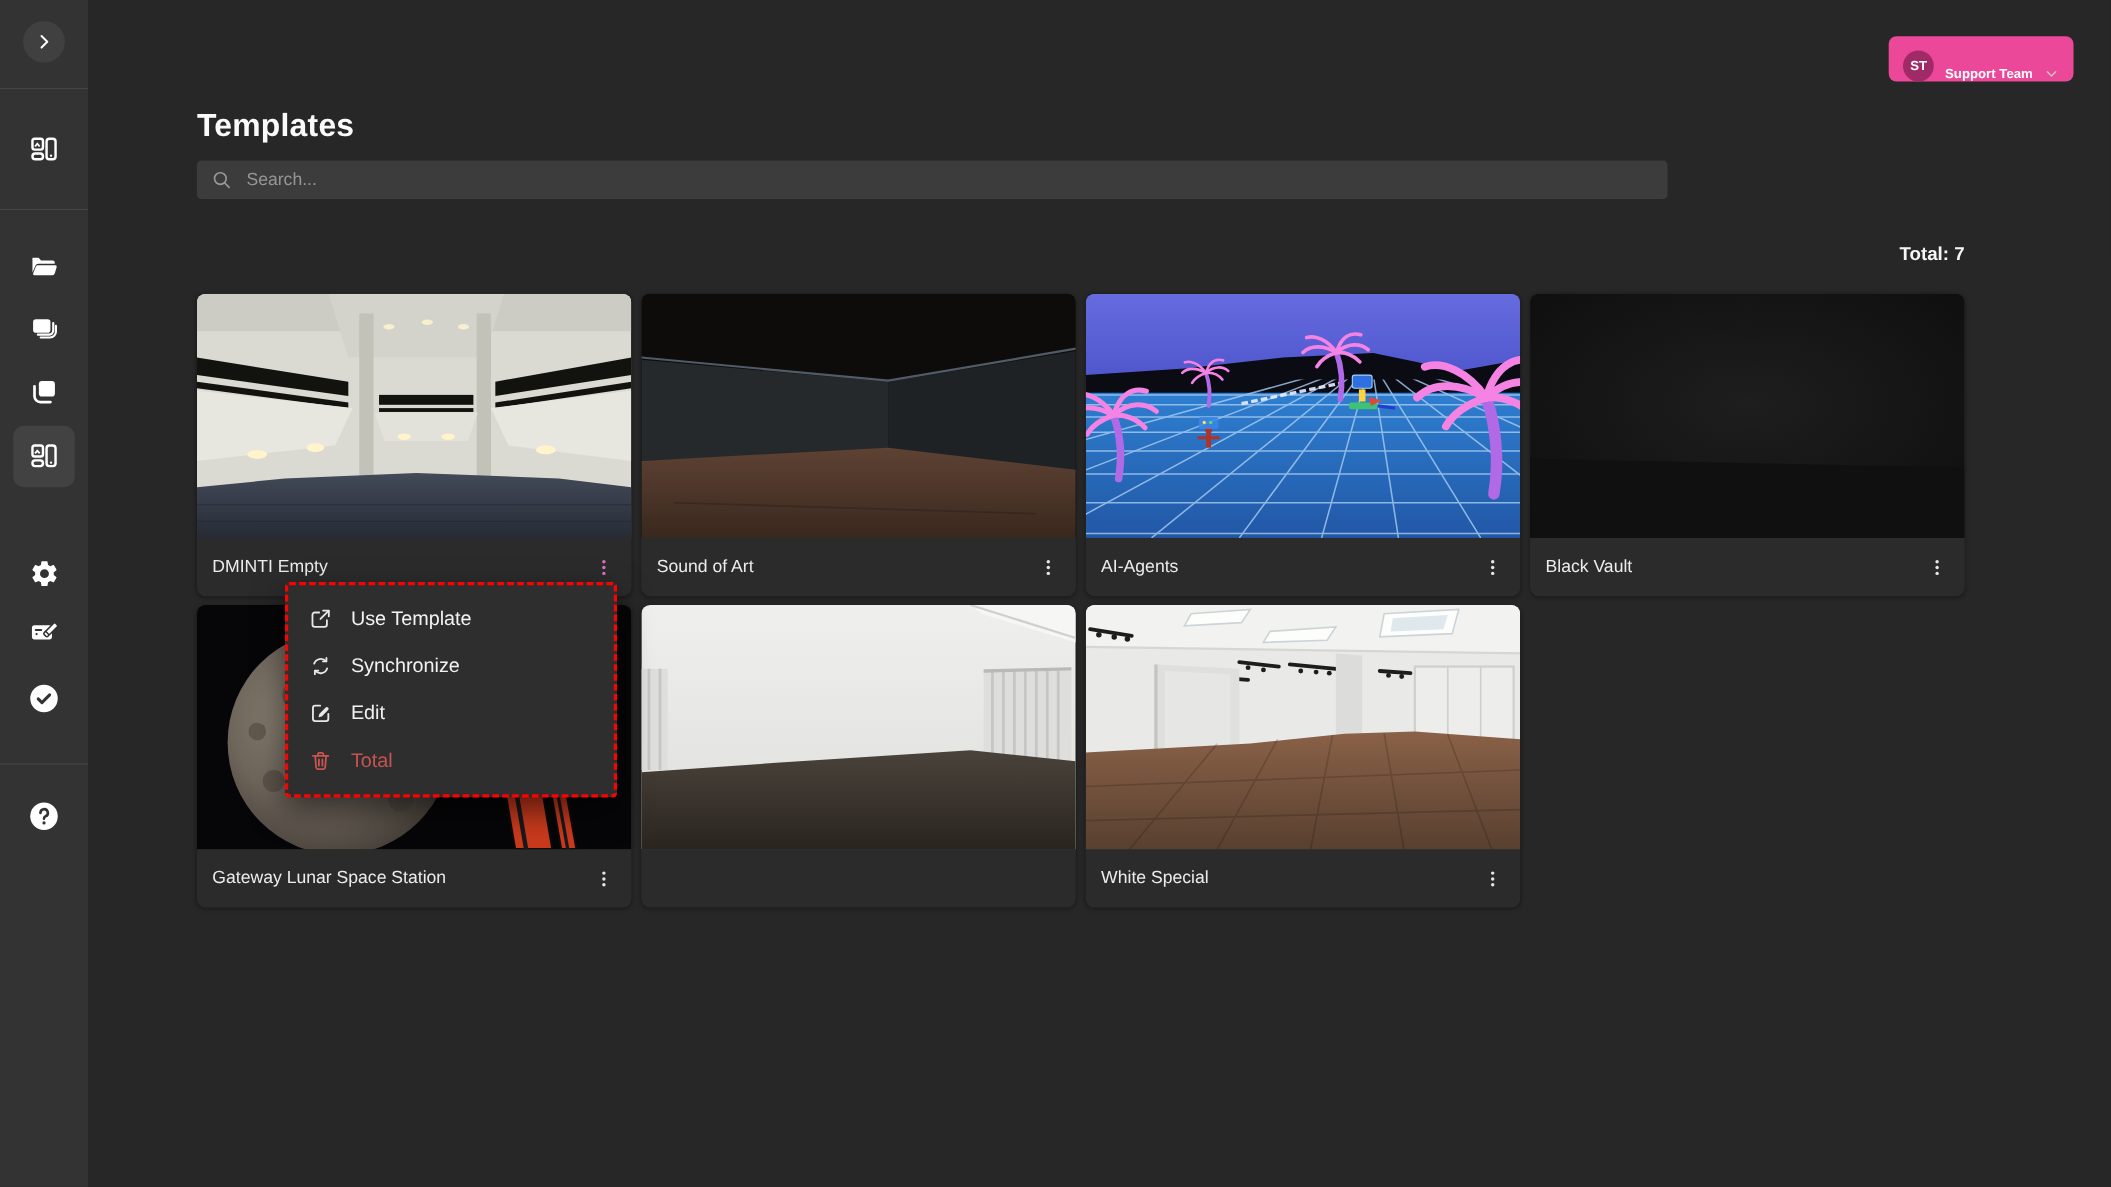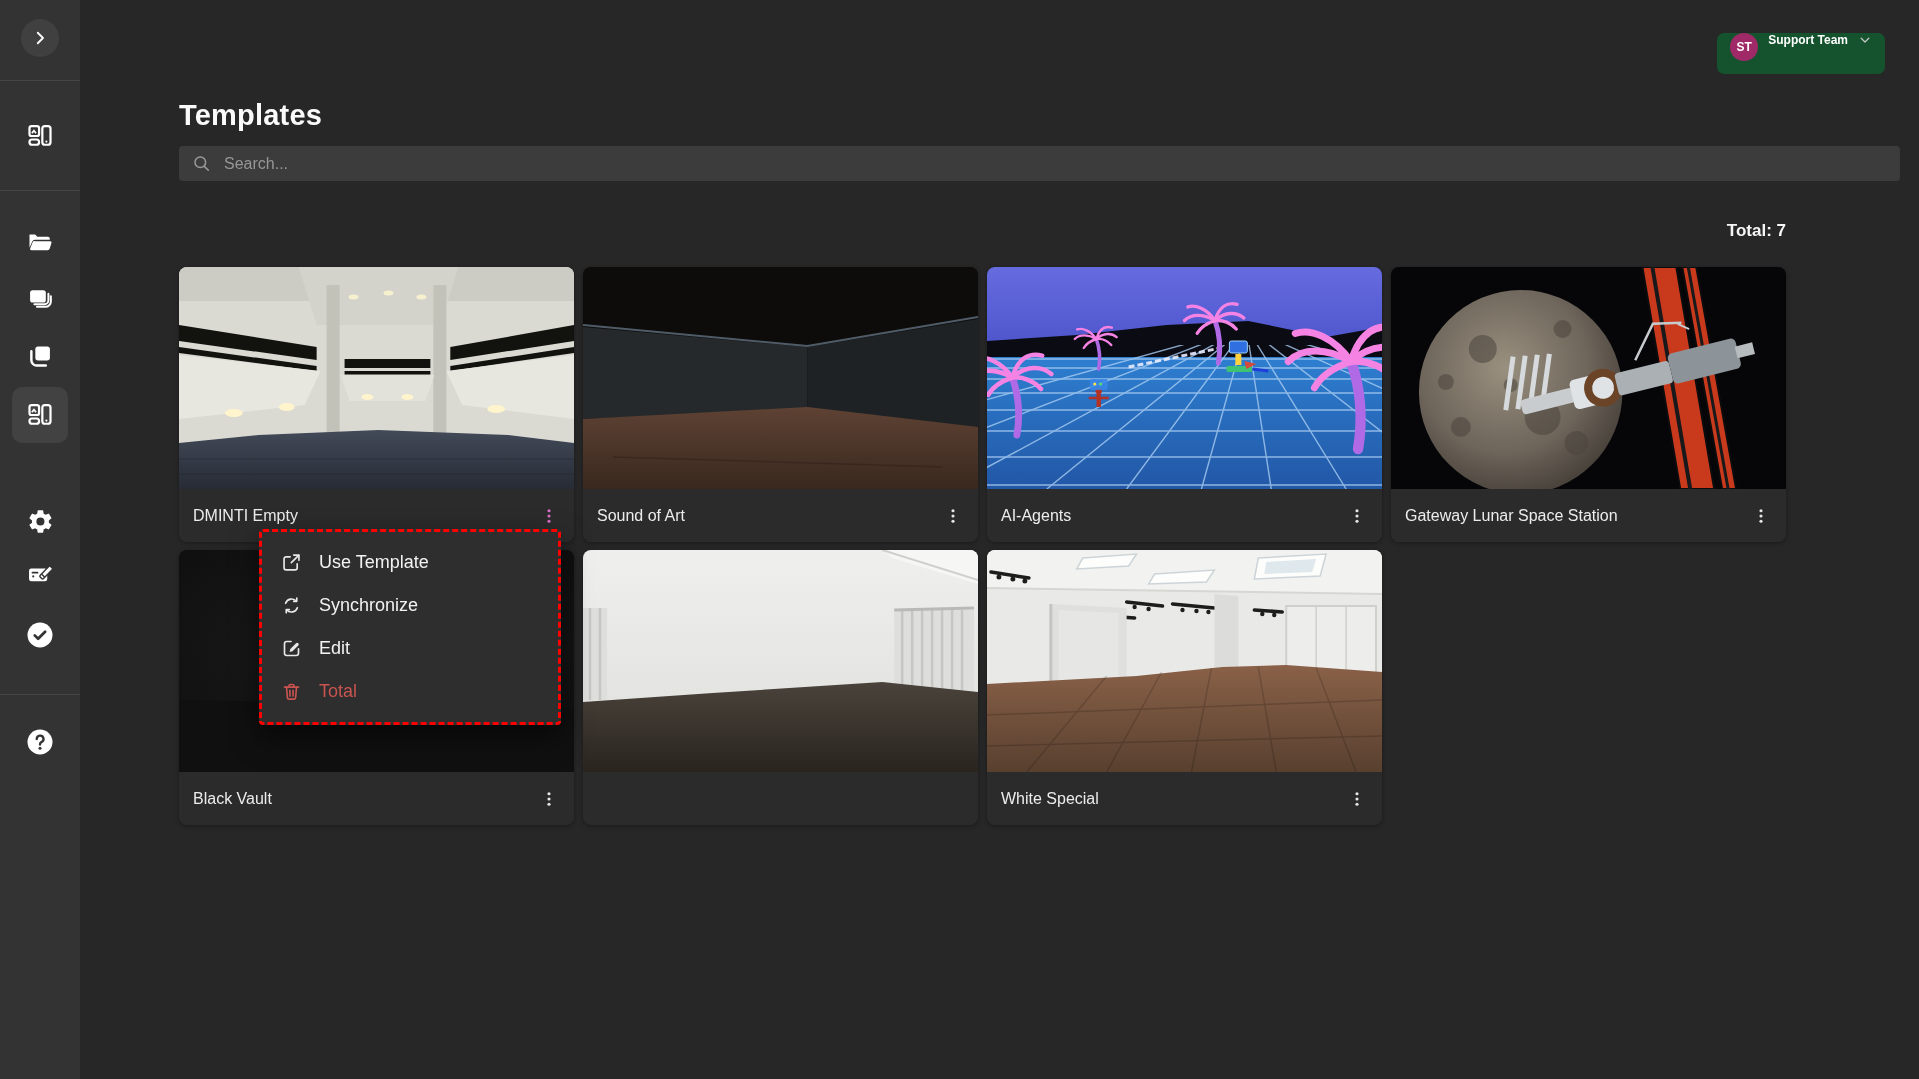--- a/index.html
+++ b/index.html
@@ -12,28 +12,28 @@
   .sidebar{position:absolute;left:0;top:0;width:80px;height:1079px;background:#333333;}
   .sb-toggle{position:absolute;left:21px;top:19px;width:38px;height:38px;border-radius:50%;
     background:#404040;display:flex;align-items:center;justify-content:center;color:#fff;cursor:pointer;}
   .sb-divider{position:absolute;left:0;width:80px;height:1px;background:#454545;}
   .sb-item{position:absolute;left:12px;width:56px;height:56px;border-radius:10px;
     display:flex;align-items:center;justify-content:center;color:#fff;cursor:pointer;}
   .sb-item.active{background:#424242;}
   .sb-item svg{display:block;}
   
   .page-title{position:absolute;left:179px;top:80px;font-size:29px;font-weight:700;color:#fafafa;letter-spacing:.2px;}
-  .user-chip{position:absolute;right:34px;top:33px;height:41px;background:#14532d;border-radius:7px;
-    display:flex;align-items:flex-start;gap:10px;padding:0 13px;cursor:pointer;}
+  .user-chip{position:absolute;right:34px;top:33px;height:41px;background:#ec4899;border-radius:7px;
+    display:flex;align-items:flex-end;gap:10px;padding:0 13px;cursor:pointer;}
   .avatar{width:28px;height:28px;border-radius:50%;display:flex;align-items:center;justify-content:center;
     font-size:12px;font-weight:700;color:#fff;background:#a02a68;}
   .user-name{font-size:12px;font-weight:700;color:#fff;}
   .user-chip .chev{color:#c6c6c6;display:flex;}
   
-  .search{position:absolute;left:179px;top:146px;width:1721px;height:35px;background:#3c3c3c;border-radius:4px;
+  .search{position:absolute;left:179px;top:146px;width:1337px;height:35px;background:#3c3c3c;border-radius:4px;
     display:flex;align-items:center;padding:0 13px;box-sizing:border-box;}
   .search .mag{display:flex;color:#9a9a9a;}
   .search input{flex:1;margin-left:11px;background:transparent;border:none;outline:none;
     color:#dddddd;font-size:16px;font-family:"Liberation Sans",sans-serif;}
   .search input::placeholder{color:#969696;}
   
   .total{position:absolute;left:179px;top:221px;width:1607px;text-align:right;
     font-size:17px;font-weight:700;color:#f5f5f5;}
   
   .grid{position:absolute;left:179px;top:267px;width:1607px;display:grid;
@@ -345,20 +345,45 @@
             <circle cx="12" cy="19" r="2.1"></circle>
           </svg>
       </span>
     </div>
   </div>
 
   <div class="card">
     <div class="thumb">
       <svg viewBox="0 0 396 222" preserveAspectRatio="none">
         <defs>
+          <radialGradient id="bv-glow" cx="0.5" cy="0.45" r="0.8">
+            <stop offset="0" stop-color="#1e1e1e"></stop>
+              <stop offset="1" stop-color="#0c0c0c"></stop>
+          </radialGradient>
+        </defs>
+        <rect width="396" height="222" fill="url(#bv-glow)"></rect>
+        <polygon points="0,150 396,158 396,222 0,222" fill="#101010"></polygon>
+      </svg>
+    </div>
+    <div class="card-footer">
+      <span class="card-title">Black Vault</span>
+      <span class="kebab">
+        <svg width="18" height="18" viewBox="0 0 24 24" fill="currentColor">
+            <circle cx="12" cy="5" r="2.1"></circle>
+            <circle cx="12" cy="12" r="2.1"></circle>
+            <circle cx="12" cy="19" r="2.1"></circle>
+          </svg>
+      </span>
+    </div>
+  </div>
+
+  <div class="card">
+    <div class="thumb">
+      <svg viewBox="0 0 396 222" preserveAspectRatio="none">
+        <defs>
           <radialGradient id="gw-moon" cx="0.42" cy="0.38" r="0.75">
             <stop offset="0" stop-color="#99907f"></stop>
               <stop offset="0.55" stop-color="#6e655b"></stop>
               <stop offset="1" stop-color="#37322c"></stop>
           </radialGradient>
         </defs>
         <rect width="396" height="222" fill="#060608"></rect>
         <circle cx="130" cy="125" r="102" fill="url(#gw-moon)"></circle>
         <g fill="#4b453e" opacity=".55">
           <circle cx="92" cy="82" r="14"></circle>
@@ -404,45 +429,20 @@
             <circle cx="12" cy="19" r="2.1"></circle>
           </svg>
       </span>
     </div>
   </div>
 
   <div class="card">
     <div class="thumb">
       <svg viewBox="0 0 396 222" preserveAspectRatio="none">
         <defs>
-          <radialGradient id="bv-glow" cx="0.5" cy="0.45" r="0.8">
-            <stop offset="0" stop-color="#1e1e1e"></stop>
-              <stop offset="1" stop-color="#0c0c0c"></stop>
-          </radialGradient>
-        </defs>
-        <rect width="396" height="222" fill="url(#bv-glow)"></rect>
-        <polygon points="0,150 396,158 396,222 0,222" fill="#101010"></polygon>
-      </svg>
-    </div>
-    <div class="card-footer">
-      <span class="card-title">Black Vault</span>
-      <span class="kebab">
-        <svg width="18" height="18" viewBox="0 0 24 24" fill="currentColor">
-            <circle cx="12" cy="5" r="2.1"></circle>
-            <circle cx="12" cy="12" r="2.1"></circle>
-            <circle cx="12" cy="19" r="2.1"></circle>
-          </svg>
-      </span>
-    </div>
-  </div>
-
-  <div class="card">
-    <div class="thumb">
-      <svg viewBox="0 0 396 222" preserveAspectRatio="none">
-        <defs>
           <linearGradient id="lo-floor" x1="0" y1="0" x2="0" y2="1">
             <stop offset="0" stop-color="#4a433b"></stop>
               <stop offset="1" stop-color="#2a241f"></stop>
           </linearGradient>
           <linearGradient id="lo-wall" x1="0" y1="0" x2="0" y2="1">
             <stop offset="0" stop-color="#efefed"></stop>
               <stop offset="1" stop-color="#dededb"></stop>
           </linearGradient>
         </defs>
         <rect width="396" height="222" fill="url(#lo-wall)"></rect>

